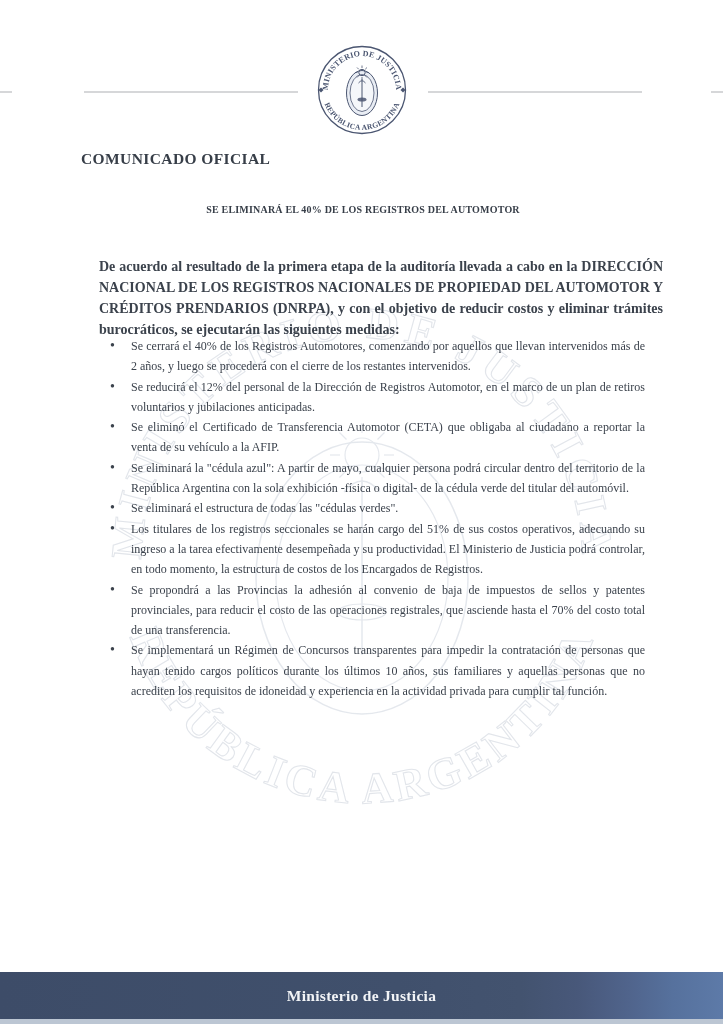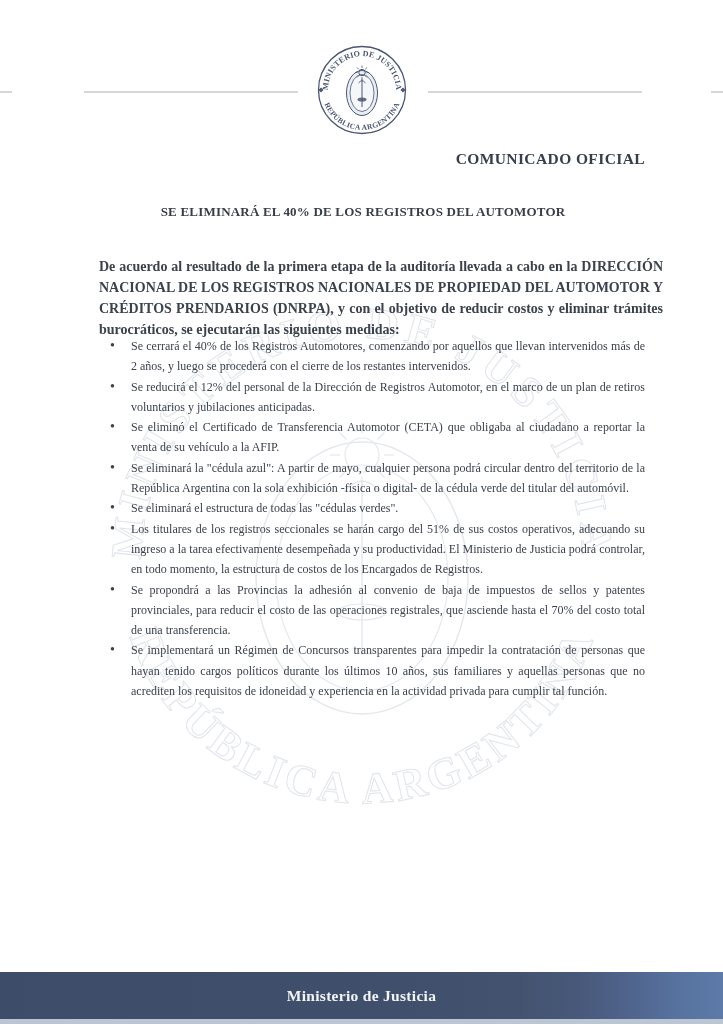--- a/index.html
+++ b/index.html
@@ -18,28 +18,28 @@
   .rule-edge-left  { left: 0;   width: 12px; }
   .rule-left       { left: 84px;  width: 214px; }
   .rule-right      { left: 428px; width: 214px; }
   .rule-edge-right { left: 711px; width: 12px; }
 
   .seal-svg { position: absolute; left: 0; top: 0; }
   .watermark-svg { position: absolute; left: 0; top: 0; opacity: 0.65; pointer-events: none; }
 
   .title {
     position: absolute; left: 81px; top: 150px; width: 564px;
-    margin: 0; text-align: right;
+    margin: 0; text-align: left;
     font-size: 15.5px; font-weight: 700; letter-spacing: 0.4px;
     color: #373e48;
   }
   .subtitle {
     position: absolute; left: 81px; top: 204px; width: 564px;
     margin: 0; text-align: center;
-    font-size: 13px; font-weight: 700; letter-spacing: 0.2px;
+    font-size: 10px; font-weight: 700; letter-spacing: 0.2px;
     color: #373e48;
   }
   .intro {
     position: absolute; left: 81px; top: 238px; width: 564px;
     margin: 18px; font-size: 14px; line-height: 21px;
     text-align: justify;
     font-weight: bold;
   }
   .bullets {
     position: absolute; left: 81px; top: 336px; width: 564px;

